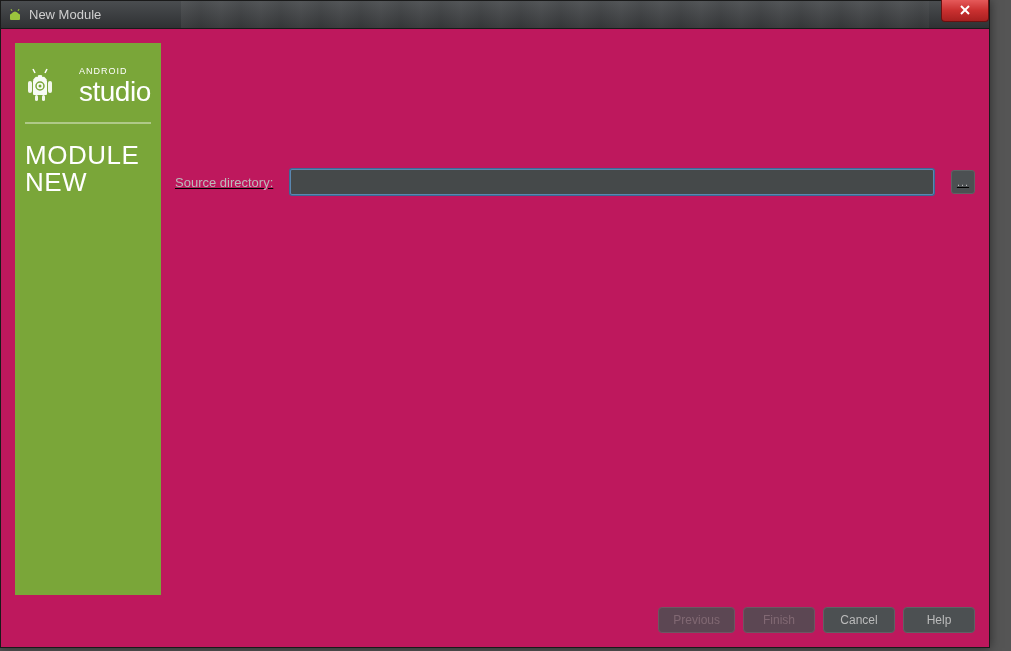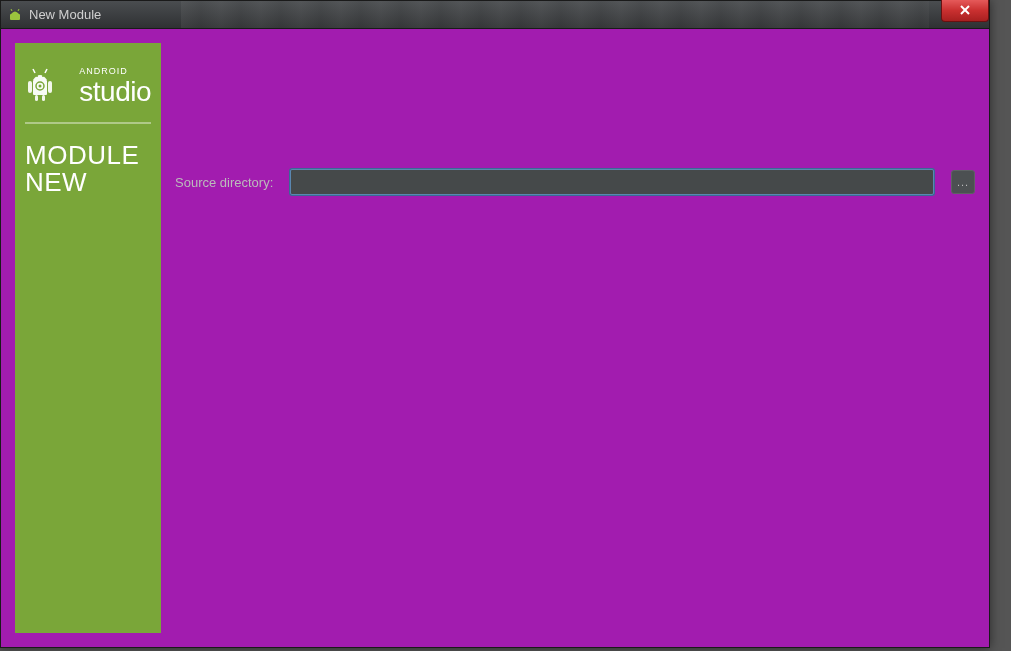--- a/index.html
+++ b/index.html
@@ -12,21 +12,21 @@
       font-family: "Segoe UI", Tahoma, sans-serif;
       background: #555;
       width: 1011px;
       height: 651px;
       overflow: hidden;
     }
     
     .window {
       width: 990px;
       height: 648px;
-      background: #a21caf;
+      background: #be185d;
       border: 1px solid #1a1a1a;
       box-shadow: 0 0 10px rgba(0,0,0,0.5);
       display: flex;
       flex-direction: column;
     }
     
     .titlebar {
       height: 28px;
       background: linear-gradient(to bottom, #4a4d50 0%, #2f3133 100%);
       border-bottom: 1px solid #1a1a1a;
@@ -98,21 +98,20 @@
       display: flex;
       flex-direction: column;
       padding: 24px 10px 10px 10px;
     }
     
     .brand-row {
       display: flex;
       align-items: center;
       gap: 24px;
       margin-bottom: 16px;
-      justify-content: flex-end;
     }
     
     .android-icon {
       flex-shrink: 0;
     }
     
     .brand-text {
       display: flex;
       flex-direction: column;
       line-height: 1;
@@ -150,20 +149,21 @@
       flex: 1;
       padding-top: 126px;
       display: flex;
       flex-direction: column;
     }
     
     .form-row {
       display: flex;
       align-items: center;
       gap: 17px;
+      text-decoration: underline;
     }
     
     .form-label {
       color: #bbbbbb;
       font-size: 13px;
       white-space: nowrap;
     }
     
     .form-input {
       flex: 1;
@@ -285,15 +285,29 @@
           <span class="form-label">Source directory:</span>
           <input class="form-input" type="text" value="" style="">
           <div class="browse-button">
             <span>...</span>
           </div>
         </div>
       </div>
 
     </div>
 
+    <div class="button-bar">
+      <div class="btn disabled">
+        <span>Previous</span>
+      </div>
+      <div class="btn disabled">
+        <span>Finish</span>
+      </div>
+      <div class="btn">
+        <span>Cancel</span>
+      </div>
+      <div class="btn">
+        <span>Help</span>
+      </div>
+    </div>
   </div>
 
 </div>
 
 </body></html>

